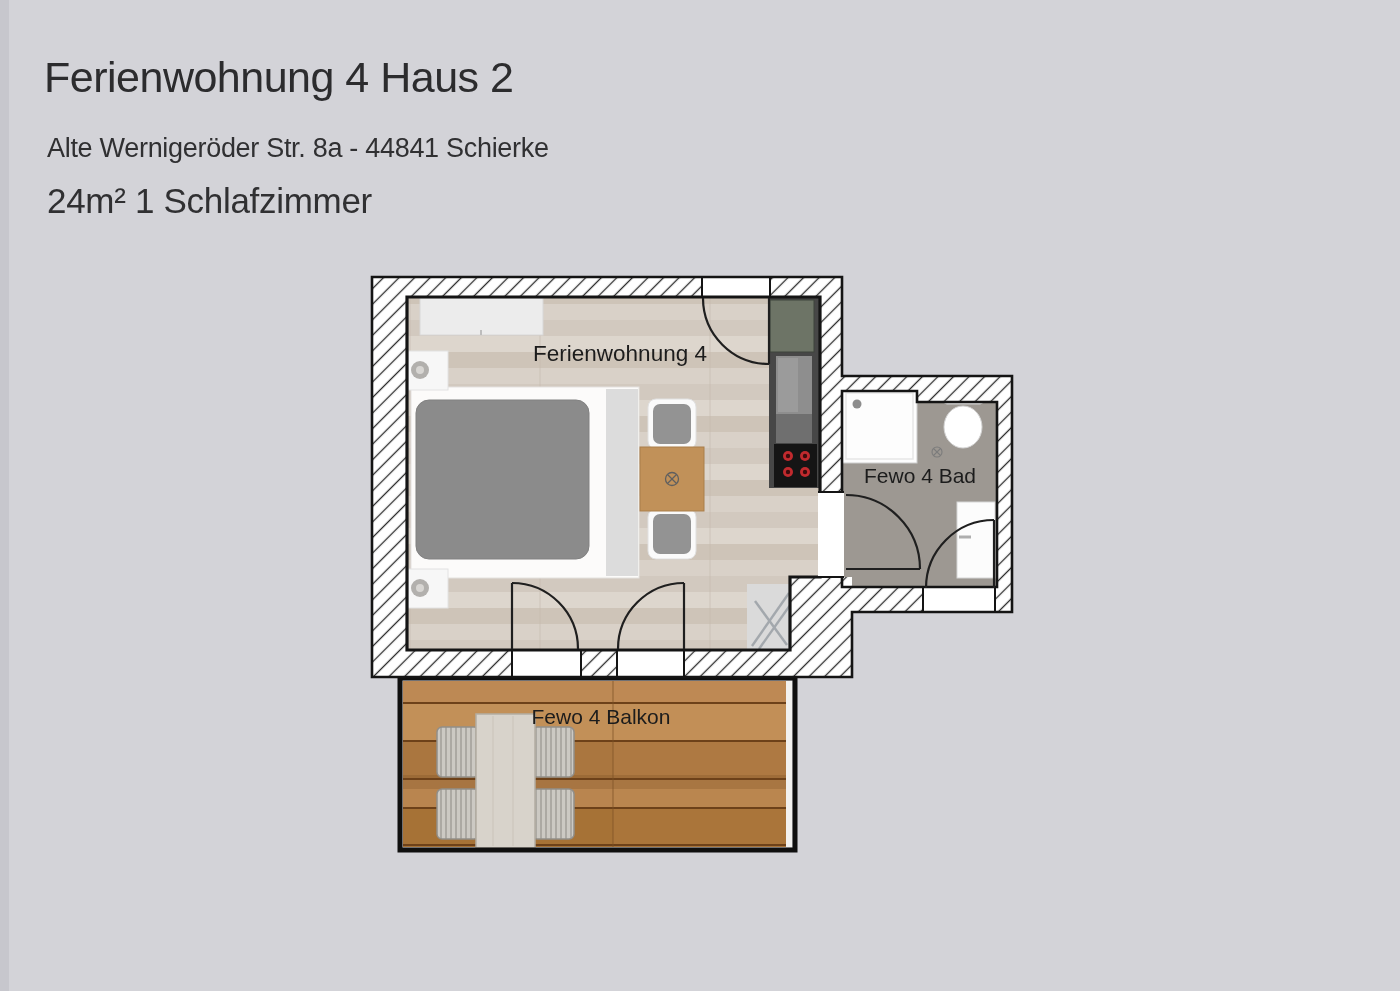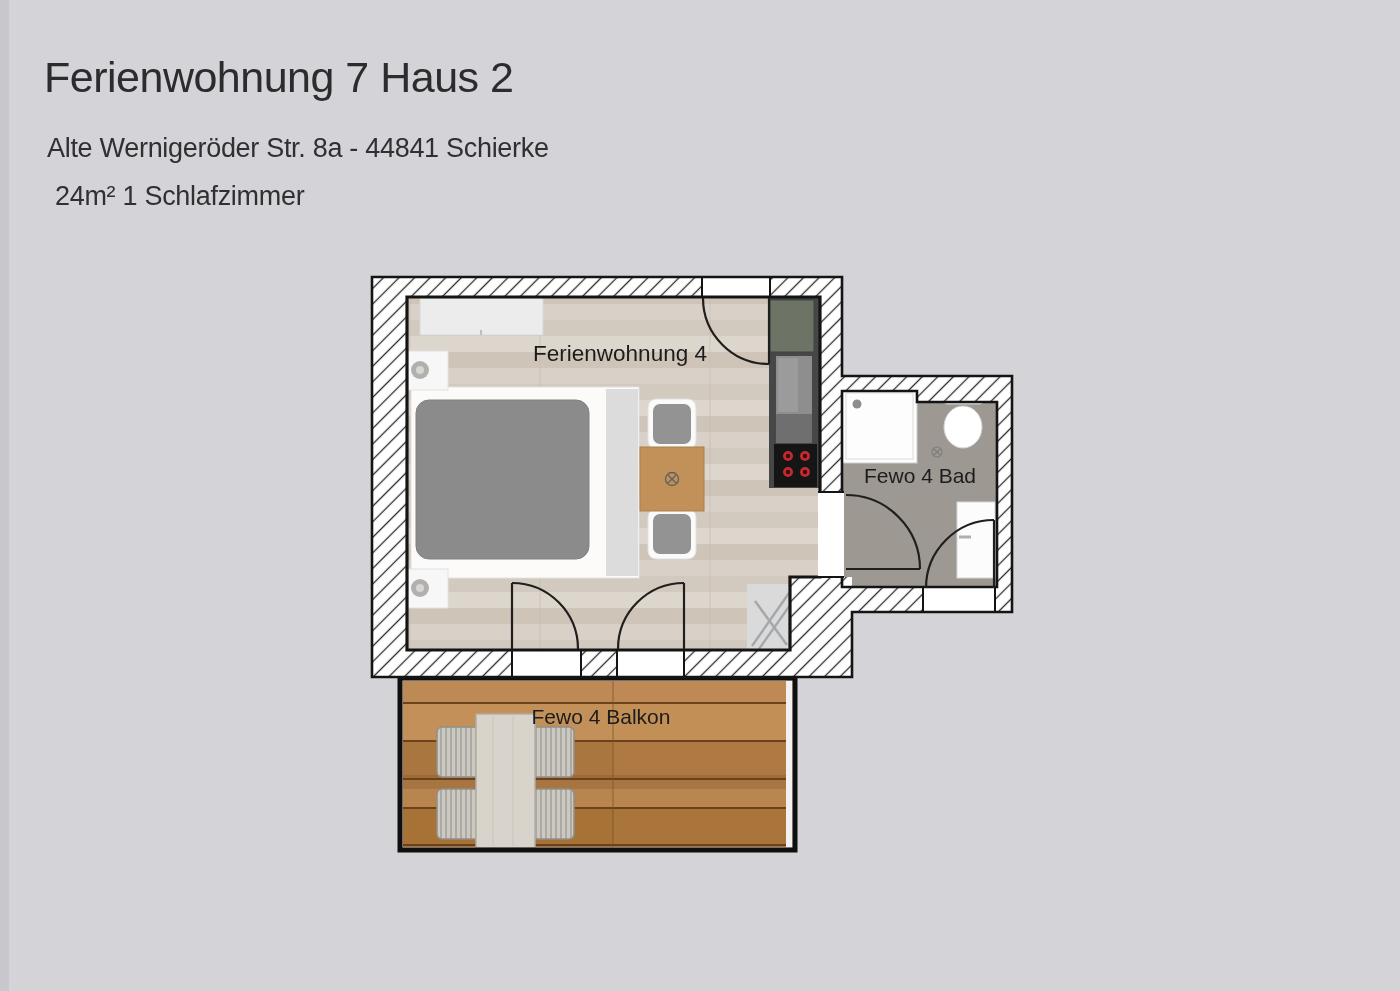--- a/index.html
+++ b/index.html
@@ -11,32 +11,32 @@
   .edge-shade{position:absolute;left:0;top:0;width:9px;height:991px;background:#bdbdc4;opacity:.55;}
   .hdr-title{
     position:absolute;left:44px;top:54px;
     font-size:43px;line-height:1.1;color:#2c2c2e;font-weight:400;letter-spacing:-0.5px;
   }
   .hdr-addr{
     position:absolute;left:47px;top:133px;
     font-size:27px;color:#303032;font-weight:400;letter-spacing:-0.3px;
   }
   .hdr-meta{
-    position:absolute;left:55px;top:181px;
-    font-size:27px;color:#303032;font-weight:400;letter-spacing:-0.3px;
+    position:absolute;left:47px;top:181px;
+    font-size:35px;color:#303032;font-weight:400;letter-spacing:-0.3px;
   }
   svg{position:absolute;left:0;top:0;}
   svg text{font-family:"Liberation Sans", sans-serif;fill:#1c1c1c;}
 </style>
 </head>
 <body>
 
 <div class="edge-shade"></div>
 
-<div class="hdr-title">Ferienwohnung 7 Haus 2</div>
+<div class="hdr-title">Ferienwohnung 4 Haus 2</div>
 <div class="hdr-addr">Alte Wernigeröder Str. 8a - 44841 Schierke</div>
 <div class="hdr-meta">24m² 1 Schlafzimmer</div>
 
 <svg width="1400" height="991" viewBox="0 0 1400 991">
   <defs>
     <pattern id="hatch" patternUnits="userSpaceOnUse" width="11" height="11" patternTransform="rotate(-45)">
       <rect width="11" height="11" fill="#ffffff"></rect>
       <line x1="0" y1="5.5" x2="11" y2="5.5" stroke="#2a2a2a" stroke-width="1.3"></line>
     </pattern>
     <pattern id="woodfloor" patternUnits="userSpaceOnUse" width="300" height="64">

